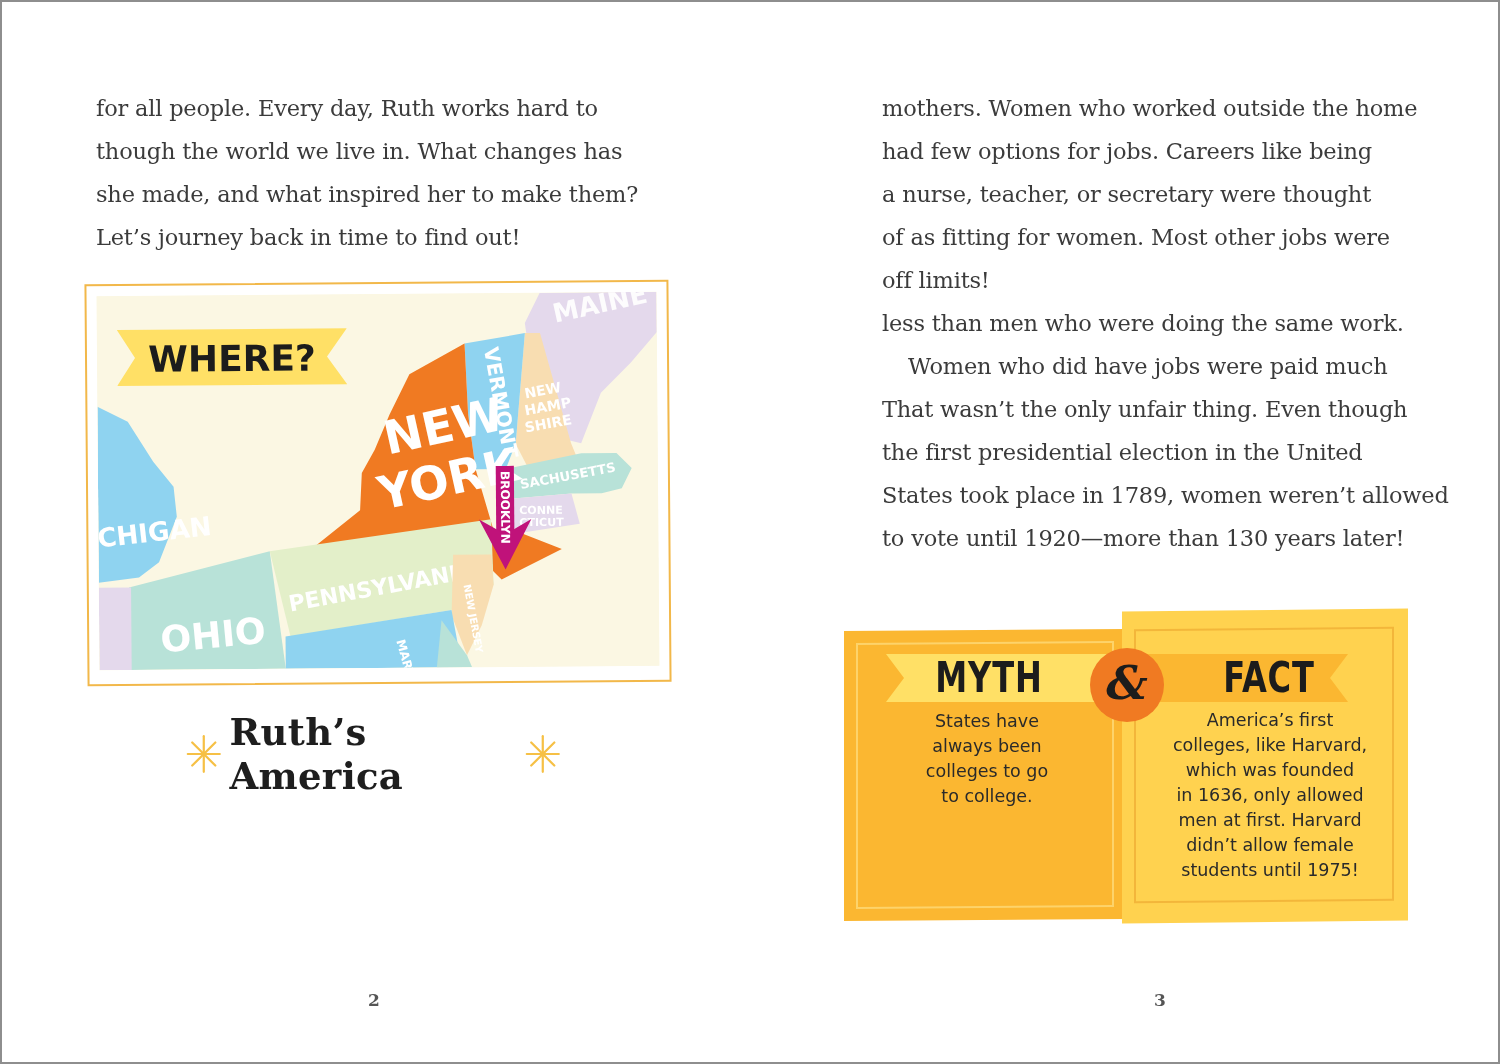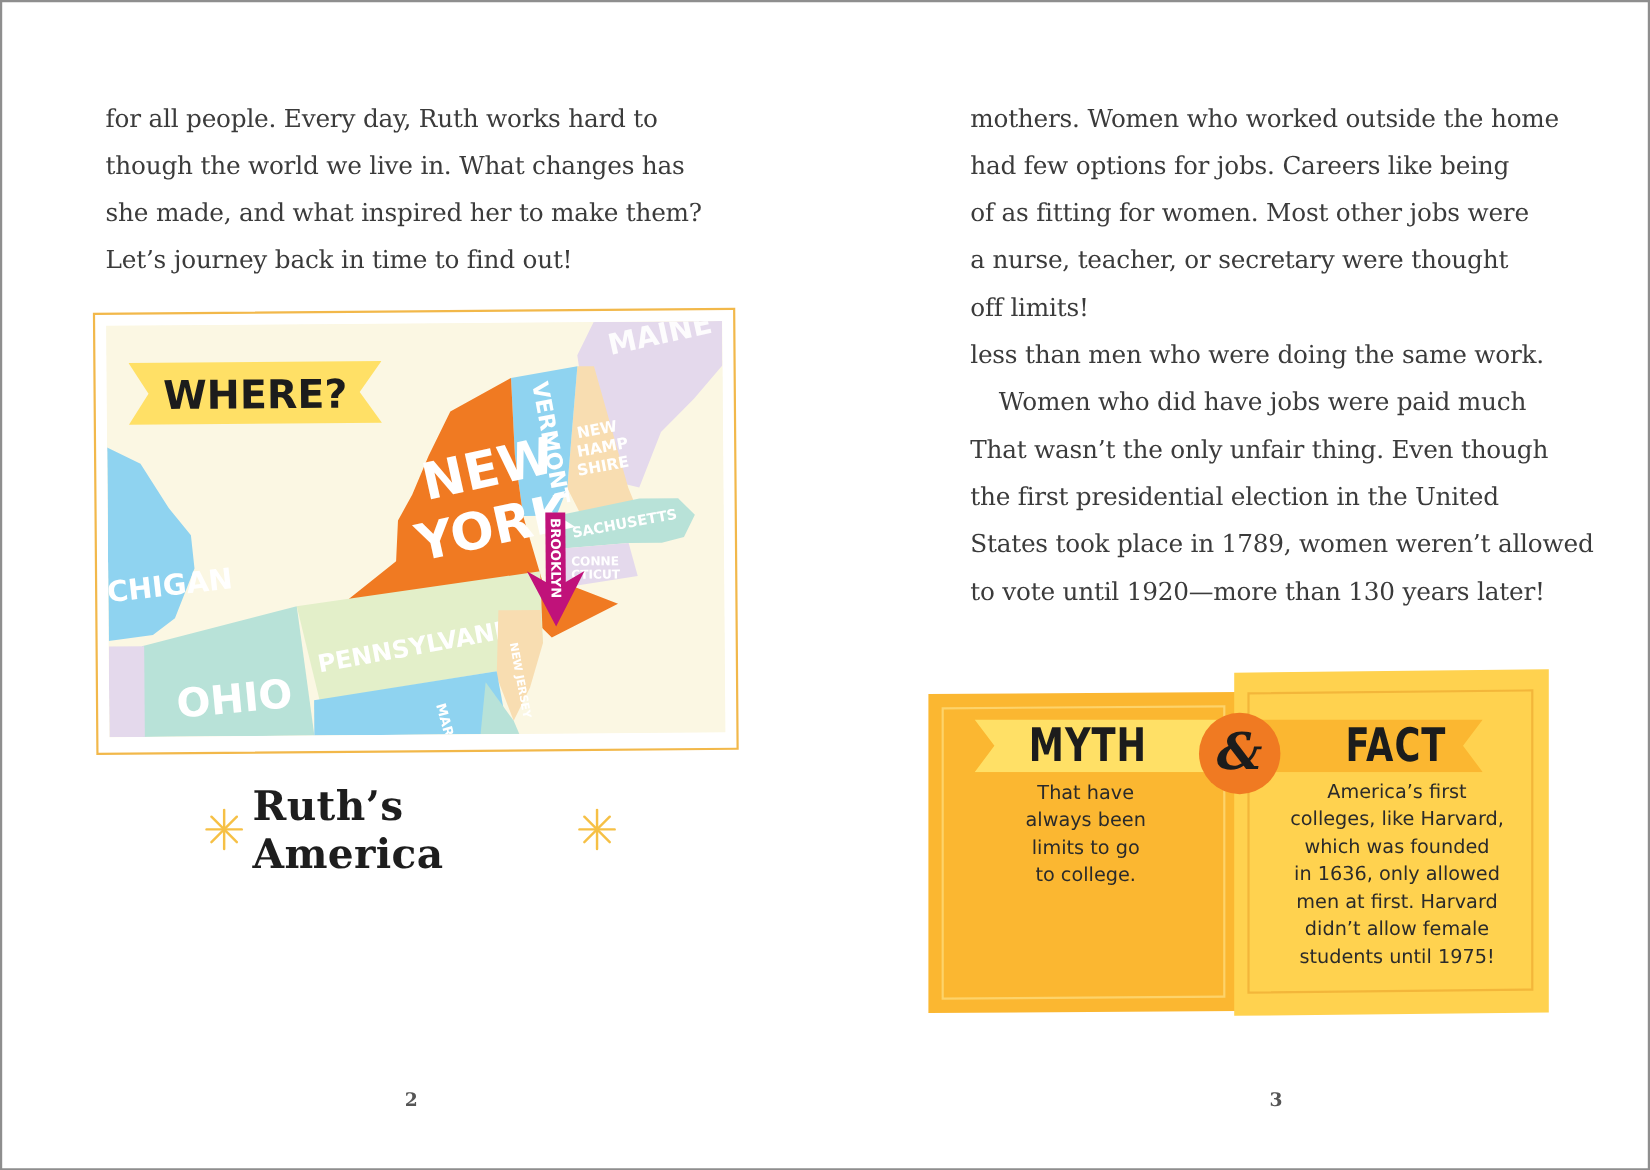--- a/index.html
+++ b/index.html
@@ -196,22 +196,22 @@
   </div>
 
 
   <div class="page-num" style="left:368px;">2</div>
 </div>
 
 <div class="page right">
   <p class="body-text" style="left:96px; top:87px;">
     <span class="line">mothers. Women who worked outside the home</span>
     <span class="line">had few options for jobs. Careers like being</span>
+    <span class="line">a nurse, teacher, or secretary were thought</span>
     <span class="line">of as fitting for women. Most other jobs were</span>
-    <span class="line">a nurse, teacher, or secretary were thought</span>
     <span class="line">off limits!</span>
   </p>
   <p class="body-text" style="left:96px; top:302px;">
     <span class="line">less than men who were doing the same work.</span>
     <span class="line indent">Women who did have jobs were paid much</span>
     <span class="line">That wasn’t the only unfair thing. Even though</span>
     <span class="line">the first presidential election in the United</span>
     <span class="line">States took place in 1789, women weren’t allowed</span>
     <span class="line">to vote until 1920—more than 130 years later!</span>
   </p>
@@ -239,23 +239,23 @@
         <path d="M0 0 L204 0 L186 24 L204 48 L0 48 Z" fill="#fbb731"></path>
       </svg>
   </div>
   <div class="ribbon-label" style="left:340px; top:44px; width:170px;">FACT</div>
 
   <div class="amp-circle">
     <span>&amp;</span>
   </div>
 
   <div class="mf-text" style="left:40px; top:99px; width:206px;">
-    <span class="line">That have</span>
+    <span class="line">States have</span>
     <span class="line">always been</span>
-    <span class="line">limits to go</span>
+    <span class="line">colleges to go</span>
     <span class="line">to college.</span>
   </div>
 
   <div class="mf-text" style="left:316px; top:98px; width:220px;">
     <span class="line">America’s first</span>
     <span class="line">colleges, like Harvard,</span>
     <span class="line">which was founded</span>
     <span class="line">in 1636, only allowed</span>
     <span class="line">men at first. Harvard</span>
     <span class="line">didn’t allow female</span>

